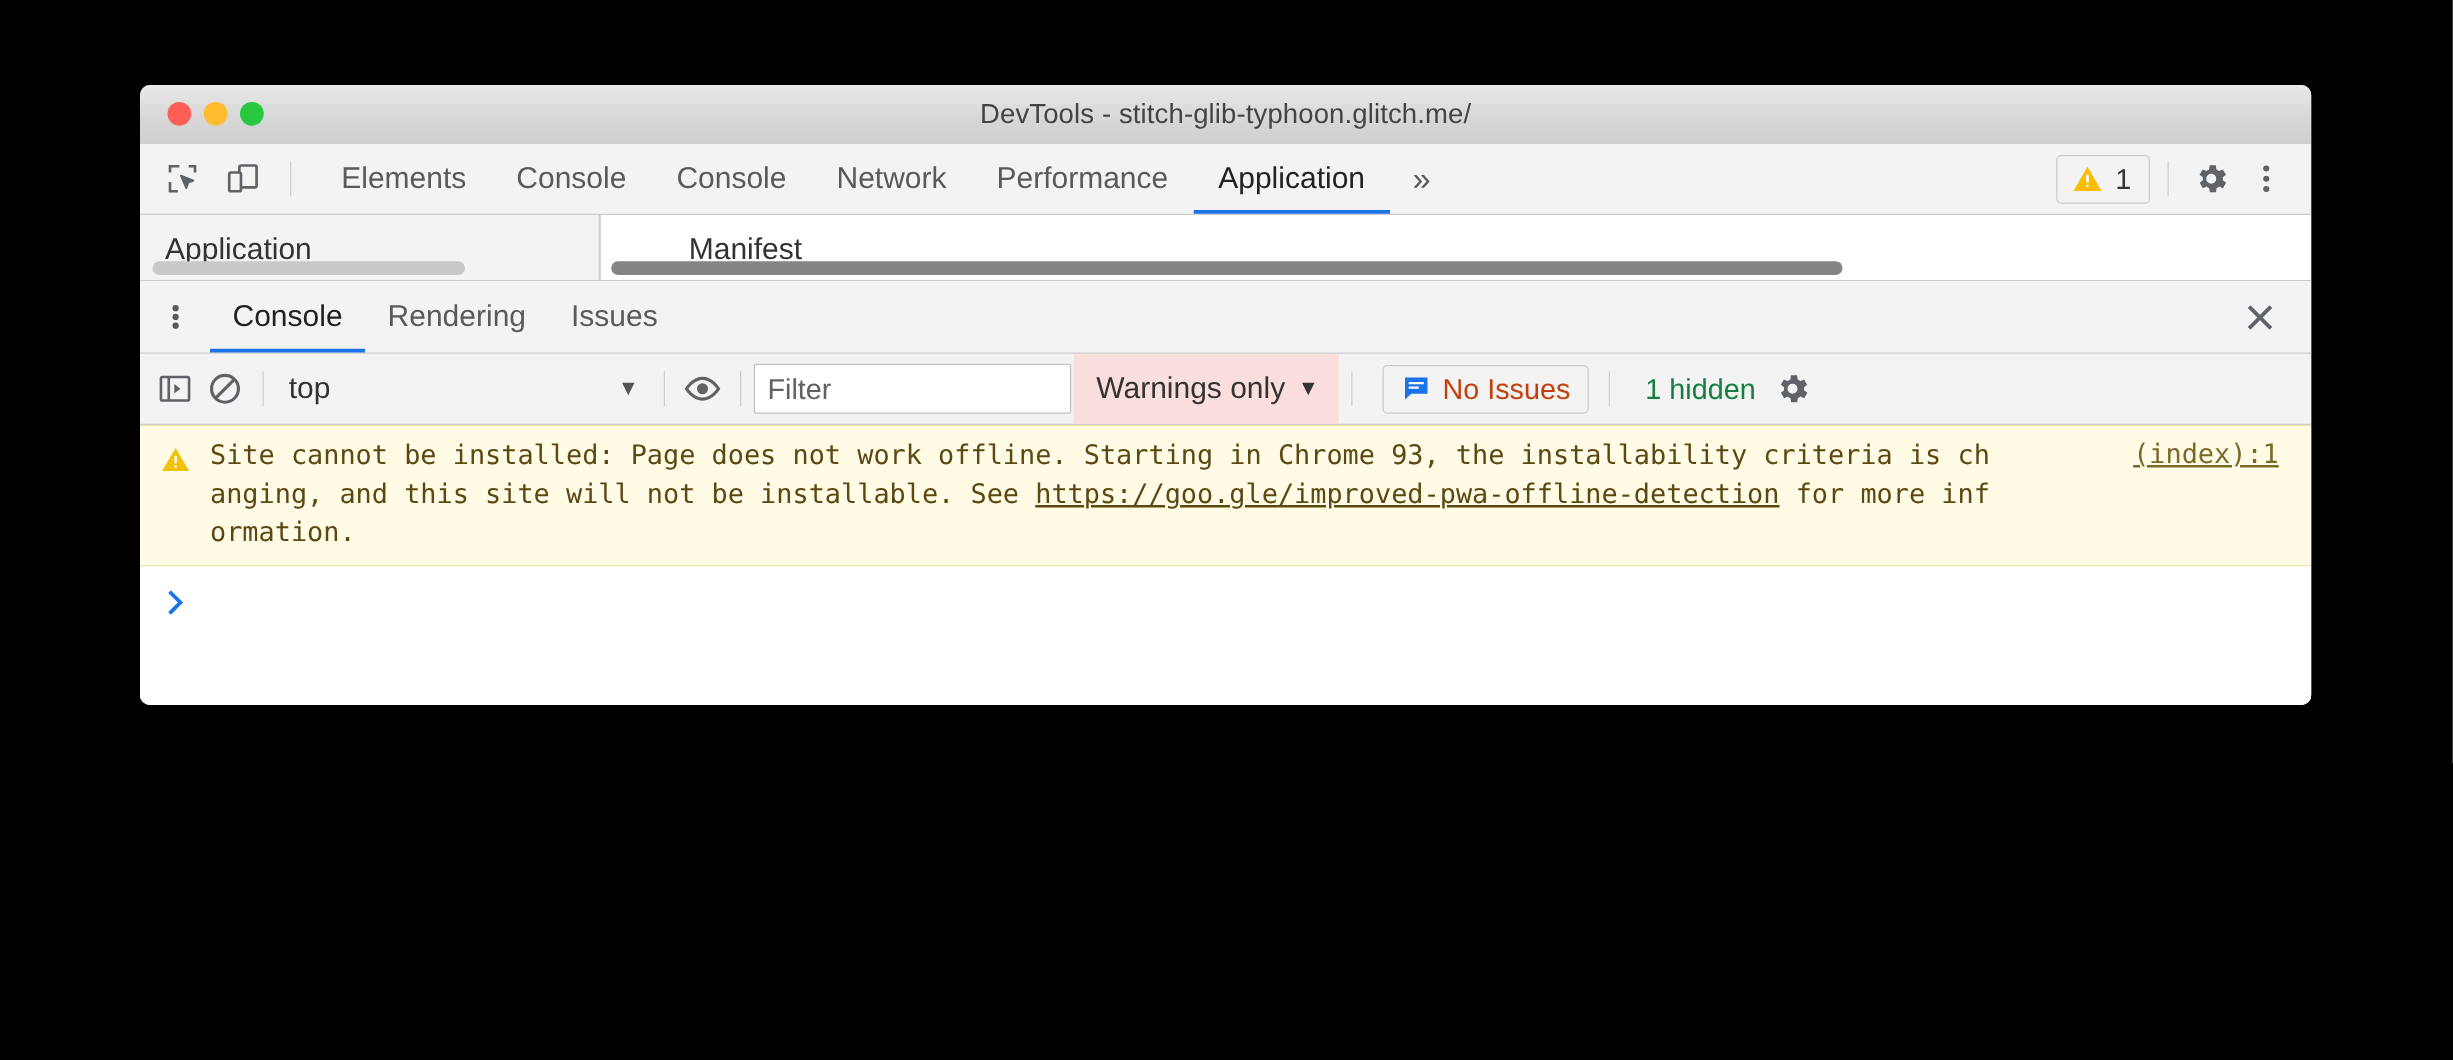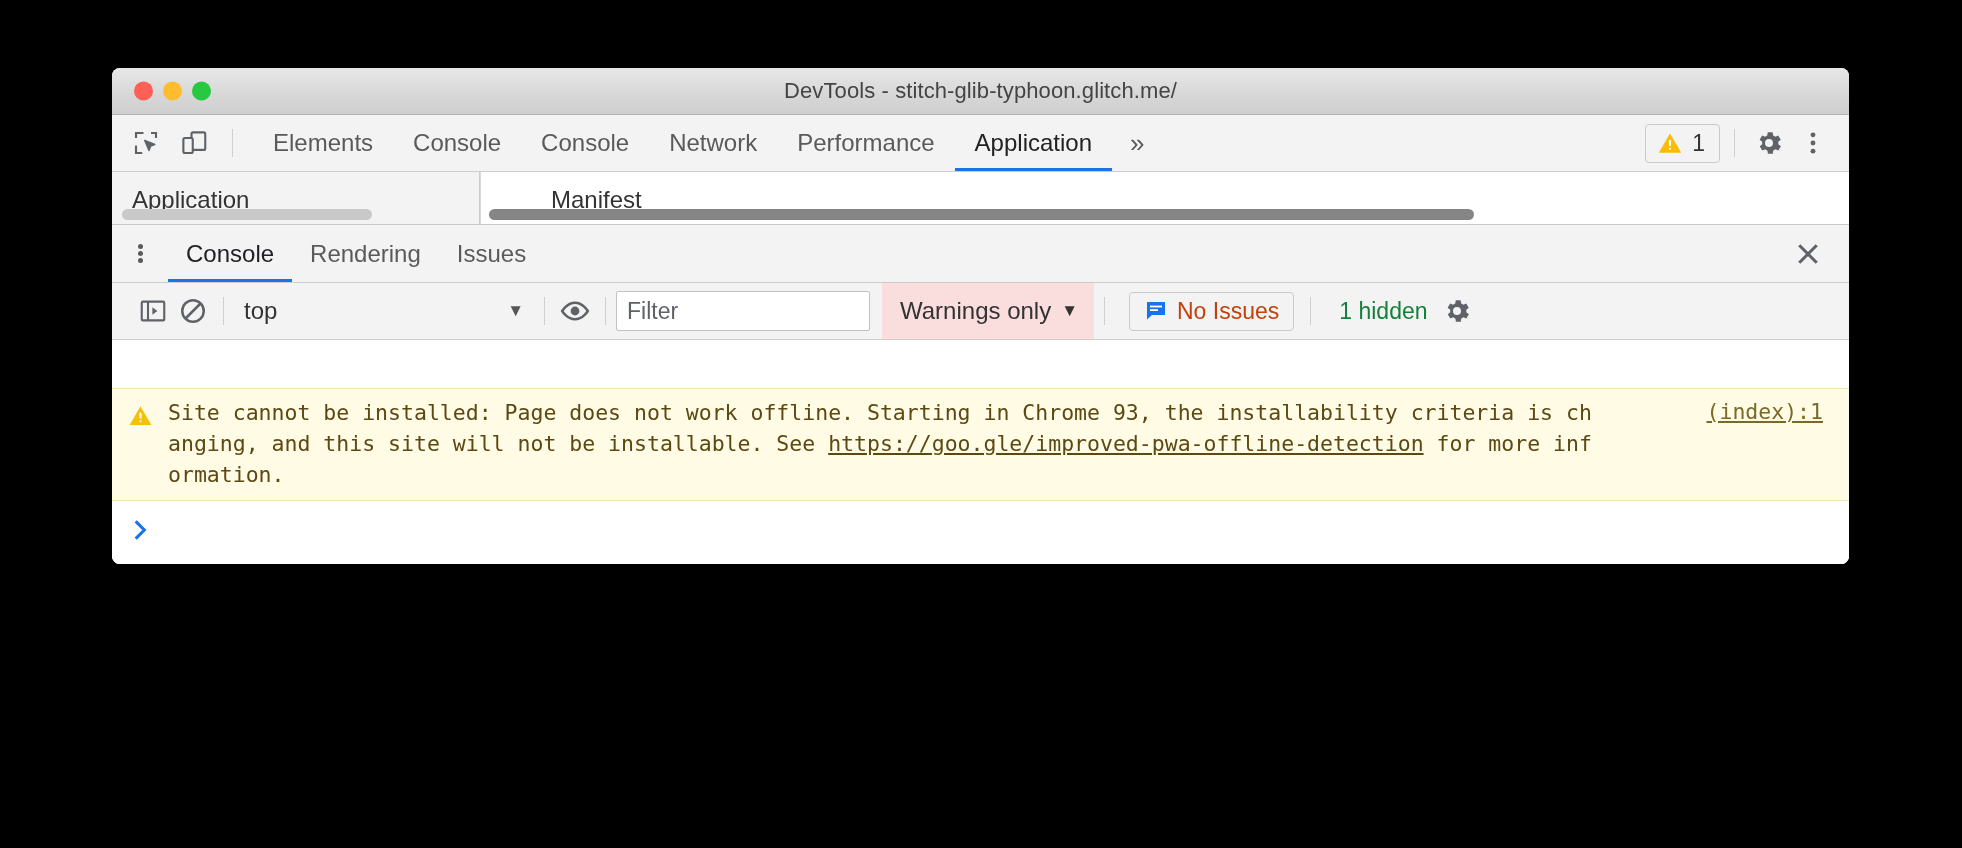--- a/index.html
+++ b/index.html
@@ -134,21 +134,21 @@
     content: ""; position: absolute; left: 0; right: 0; bottom: 0; height: 3px; background: #1a73e8;
   }
   .drawer-close { margin-left: auto; display: flex; align-items: center; padding-right: 26px; }
 
   
   .console-toolbar {
     flex: 0 0 56px;
     background: #f3f3f3;
     border-bottom: 1px solid #cdcdcd;
     display: flex; align-items: center;
-    padding-left: 21px;
+    padding-left: 8px;
   }
   .ctx-select {
     display: flex; align-items: center;
     width: 300px; height: 38px;
     padding: 0 10px;
     font-size: 24px; color: #333;
     position: relative;
   }
   .ctx-select .caret { margin-left: auto; font-size: 17px; color: #555; }
   .filter-input {
@@ -162,21 +162,21 @@
     font-family: "Liberation Sans", sans-serif;
     outline: none;
   }
   .filter-input::placeholder { color: #5f6368; }
   .level-select {
     display: flex; align-items: center; gap: 10px;
     background: #fadddd;
     height: 56px;
     padding: 0 16px 0 18px;
     font-size: 24px; color: #333;
-    margin-left: 12px;
+    margin-left: 2px;
   }
   .level-select .caret { font-size: 17px; color: #333; }
   .issues-btn {
     display: flex; align-items: center; gap: 9px;
     border: 1px solid #cacaca; border-radius: 4px;
     padding: 5px 14px;
     font-size: 23px; color: #c2410c;
     margin-left: 14px;
   }
   .hidden-count { font-size: 23px; color: #15803d; margin-left: 18px; }
@@ -184,21 +184,20 @@
 
   
   .console-body { flex: 1; background: #fff; overflow: hidden; position: relative; }
   .msg-warning {
     background: #fffbe5;
     border-top: 1px solid #f0e4b0;
     border-bottom: 1px solid #f0e4b0;
     padding: 8px 0 10px 0;
     position: relative;
     display: flex;
-    margin-top: 48px;
   }
   .msg-icon { flex: 0 0 56px; padding-top: 6px; display: flex; justify-content: center; }
   .msg-text {
     flex: 1;
     font-family: "DejaVu Sans Mono", monospace;
     font-size: 21.5px;
     line-height: 31px;
     color: #5c4813;
     padding-right: 250px;
     word-break: break-all;

